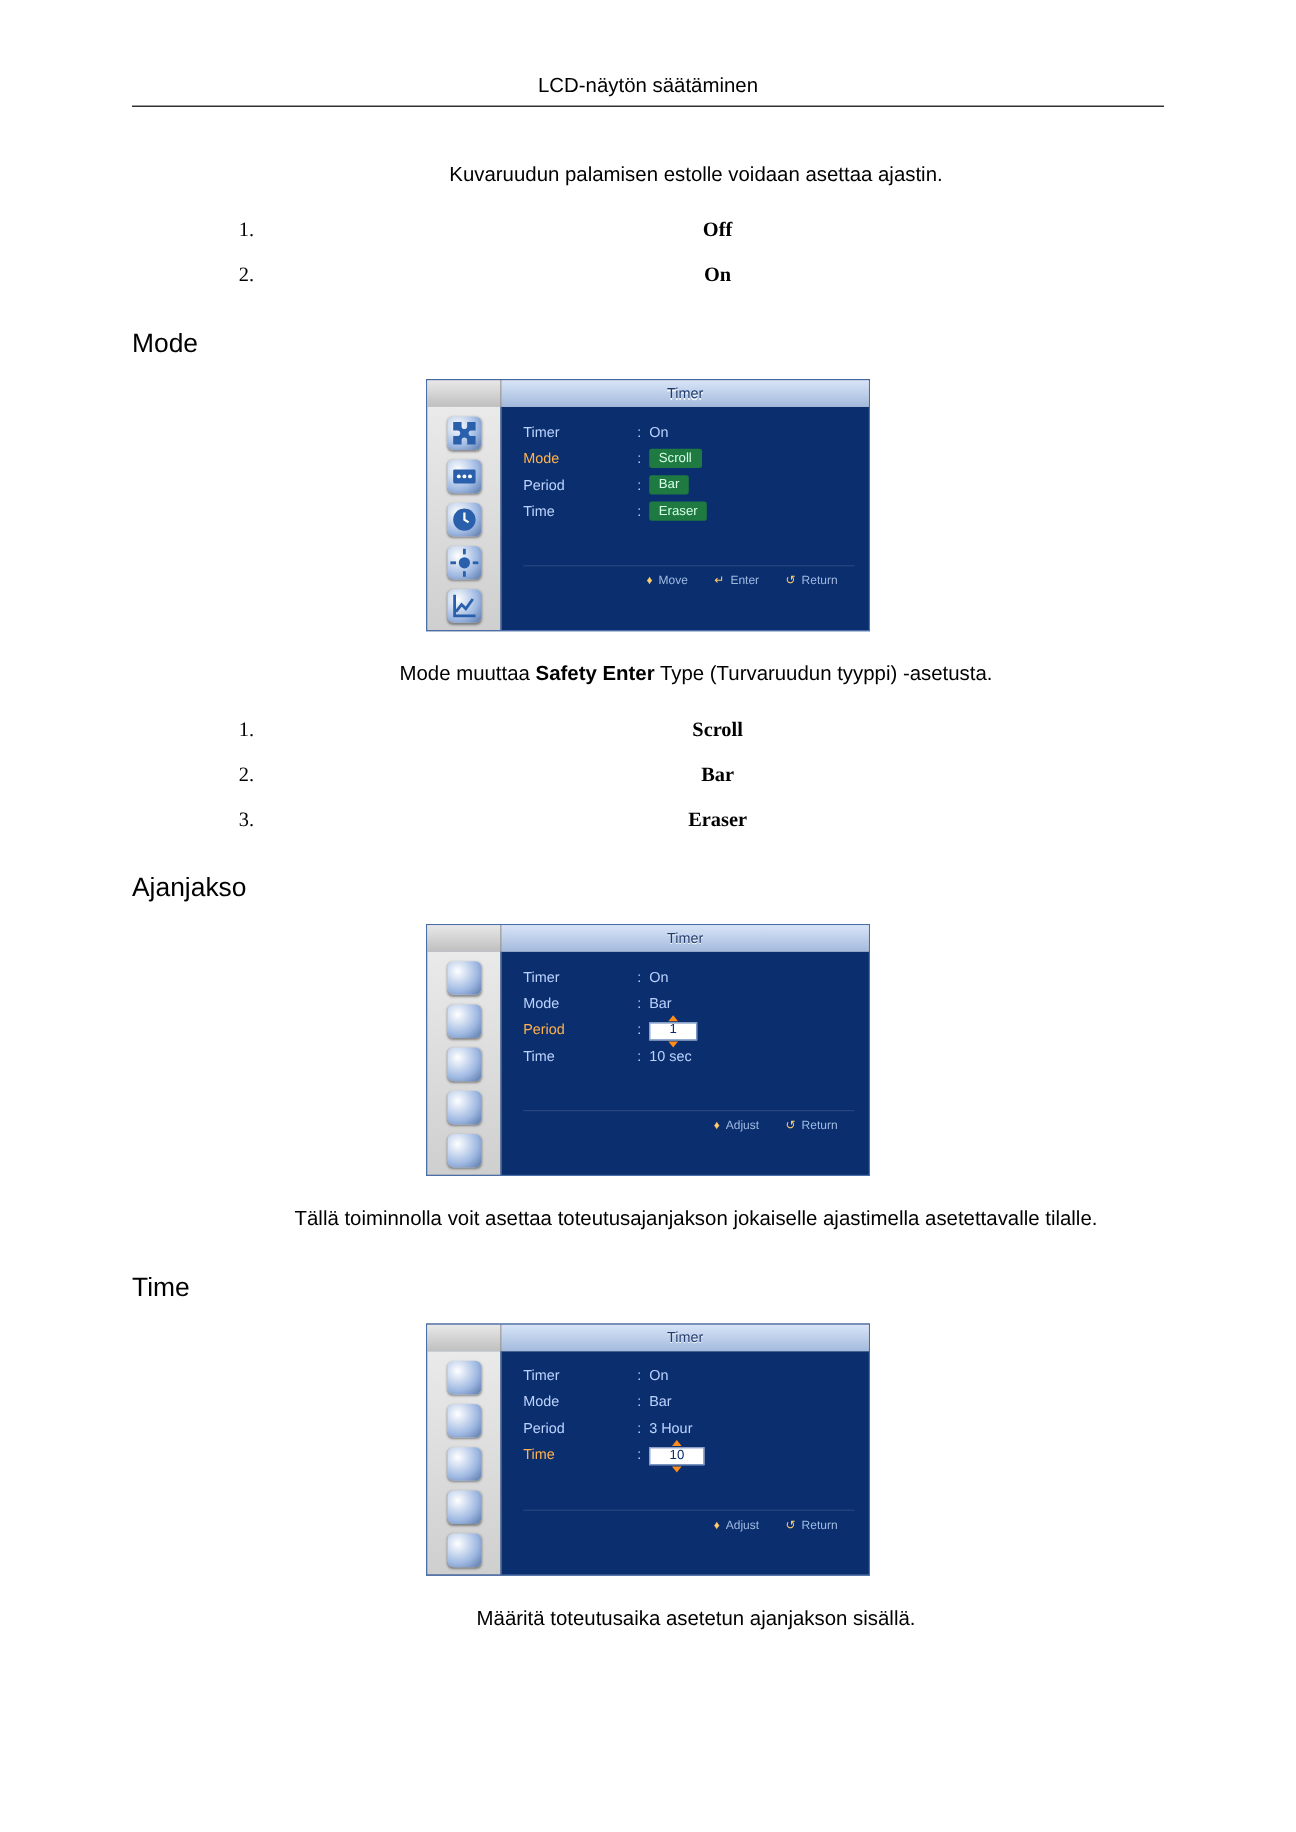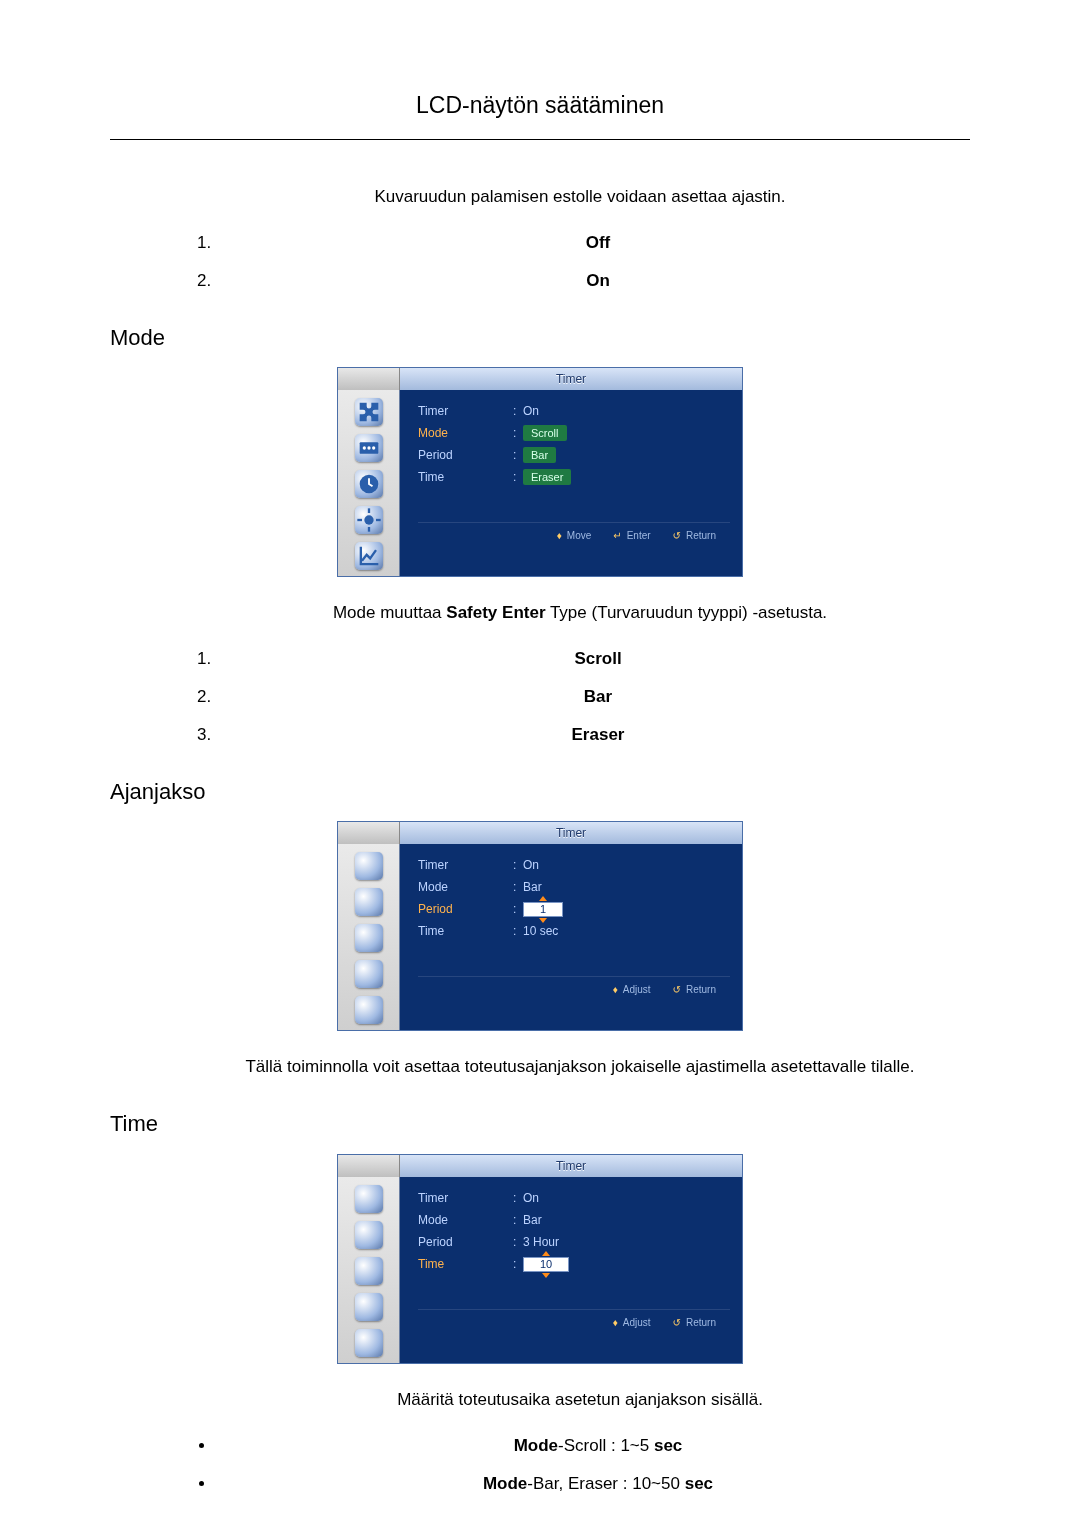--- a/index.html
+++ b/index.html
@@ -8,48 +8,47 @@
     background: #fff;
     color: #000;
     width: 1080px;
     margin: 0 auto;
     padding: 60px 110px 80px 110px;
     font-size: 17px;
     line-height: 1.4;
   }
   .page-title {
     text-align: center;
-    font-size: 23px;
-    padding-bottom: 18px;
+    font-size: 17px;
+    padding-bottom: 4px;
     border-bottom: 1px solid #000;
     margin-bottom: 45px;
-    margin-top: 29px;
   }
   .body-content {
     padding-left: 80px;
     text-align: center;
   }
   .para { margin-bottom: 22px; }
   ol, ul { padding-left: 26px; }
   ol.nums { list-style: decimal; }
-  ol.nums li { padding-left: 10px; margin-bottom: 14px; }
+  ol.nums li { padding-left: 10px; margin-bottom: 14px; font-family: Liberation Serif, serif; }
   ul.bull { list-style: disc; }
   ul.bull li { padding-left: 10px; margin-bottom: 14px; }
   .bold { font-weight: bold; }
   h2.section {
     font-size: 22px;
     font-weight: normal;
     margin: 30px 0 14px 0;
     color: #000;
   }
 
   .osd-wrap { display:flex; justify-content:center; margin: 8px 0 24px 0; }
 
   .osd {
-    width: 406px;
+    width: 370px;
     background: #0b2f6e;
     border: 1px solid #4a6ea8;
     font-size: 12px;
     color: #bcd3ff;
     position: relative;
   }
   .osd-titlebar {
     display:flex;
     height: 22px;
     background: linear-gradient(#e8e8e8, #bfbfbf);
@@ -371,21 +370,13 @@
               <span>Return</span>
             </span>
         </div>
       </div>
     </div>
   </div>
 </div>
 
 <div class="body-content">
   <p class="para">Määritä toteutusaika asetetun ajanjakson sisällä.</p>
-  <ul class="bull">
-    <li>
-      <span class="bold">Mode</span><span>-Scroll : 1~5 </span><span class="bold">sec</span>
-    </li>
-    <li>
-      <span class="bold">Mode</span><span>-Bar, Eraser : 10~50 </span><span class="bold">sec</span>
-    </li>
-  </ul>
 </div>
 
 </body></html>

